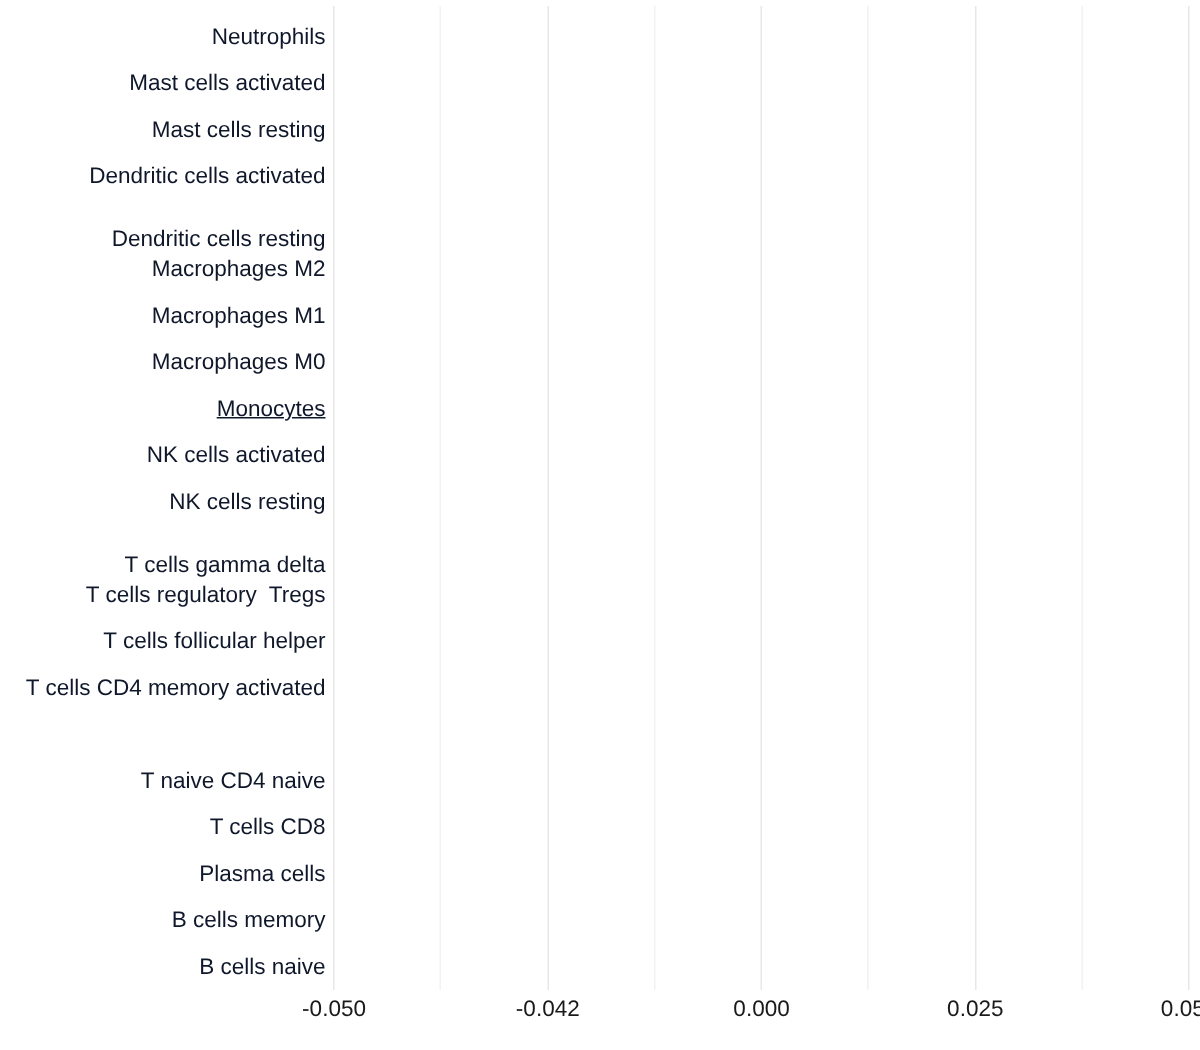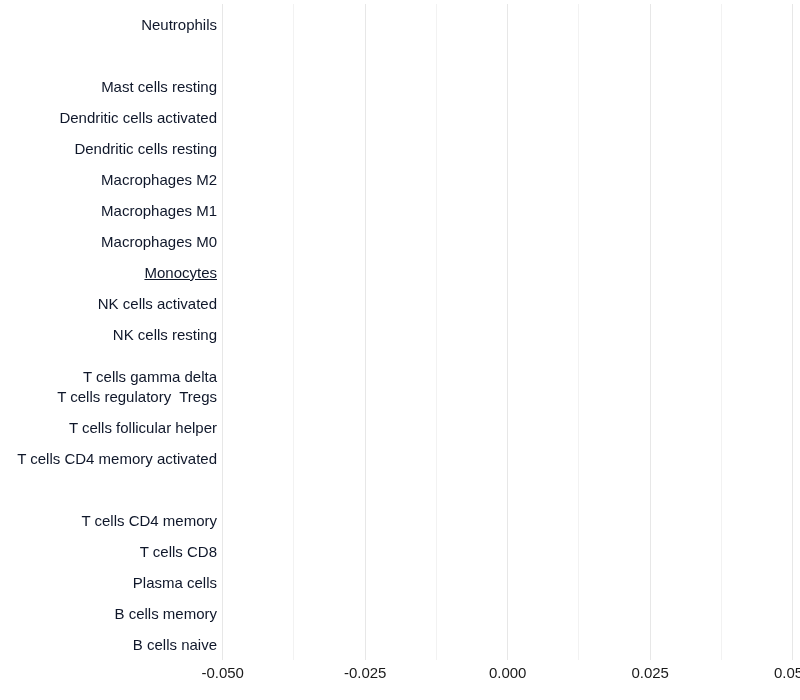--- a/index.html
+++ b/index.html
@@ -50,39 +50,40 @@
       <div class="grid major" style="left: 364.7px; background: rgb(231, 231, 231);"></div>
       <div class="grid minor" style="left: 435.95px; background: rgb(242, 242, 242);"></div>
       <div class="grid major" style="left: 507.2px; background: rgb(231, 231, 231);"></div>
       <div class="grid minor" style="left: 578.45px; background: rgb(242, 242, 242);"></div>
       <div class="grid major" style="left: 649.7px; background: rgb(231, 231, 231);"></div>
       <div class="grid minor" style="left: 720.95px; background: rgb(242, 242, 242);"></div>
       <div class="grid major" style="left: 792.2px; background: rgb(231, 231, 231);"></div>
     </div>
   <div class="y-axis" id="yAxis">
       <div class="ylab" style="top: 25px;">Neutrophils</div>
+      <div class="ylab" style="top: 56px;">Mast cells activated</div>
       <div class="ylab" style="top: 87px;">Mast cells resting</div>
       <div class="ylab" style="top: 118px;">Dendritic cells activated</div>
-      <div class="ylab" style="top: 149px; margin-left: 24px;">Dendritic cells resting</div>
+      <div class="ylab" style="top: 160px; margin-left: 24px;">Dendritic cells resting</div>
       <div class="ylab" style="top: 180px;">Macrophages M2</div>
       <div class="ylab" style="top: 211px;">Macrophages M1</div>
       <div class="ylab" style="top: 242px;">Macrophages M0</div>
       <div class="ylab" style="top: 273px; text-decoration: underline;">Monocytes</div>
       <div class="ylab" style="top: 304px;">NK cells activated</div>
       <div class="ylab" style="top: 335px;">NK cells resting</div>
       <div class="ylab" style="top: 377px;">T cells gamma delta</div>
       <div class="ylab" style="top: 397px;">T cells regulatory  Tregs</div>
       <div class="ylab" style="top: 428px;">T cells follicular helper</div>
       <div class="ylab" style="top: 459px;">T cells CD4 memory activated</div>
-      <div class="ylab" style="top: 521px;">T cells CD4 memory</div>
+      <div class="ylab" style="top: 521px;">T naive CD4 naive</div>
       <div class="ylab" style="top: 552px;">T cells CD8</div>
       <div class="ylab" style="top: 583px;">Plasma cells</div>
       <div class="ylab" style="top: 614px;">B cells memory</div>
       <div class="ylab" style="top: 645px;">B cells naive</div>
     </div>
   <div class="x-axis" id="xAxis">
       <div class="xtick" style="left: 222.7px; top: 665px;">-0.050</div>
-      <div class="xtick" style="left: 365.2px; top: 665px;">-0.025</div>
+      <div class="xtick" style="left: 365.2px; top: 665px;">-0.042</div>
       <div class="xtick" style="left: 507.7px; top: 665px;">0.000</div>
       <div class="xtick" style="left: 650.2px; top: 665px;">0.025</div>
       <div class="xtick" style="left: 792.7px; top: 665px;">0.050</div>
     </div>
 </div>
 
 </body></html>

